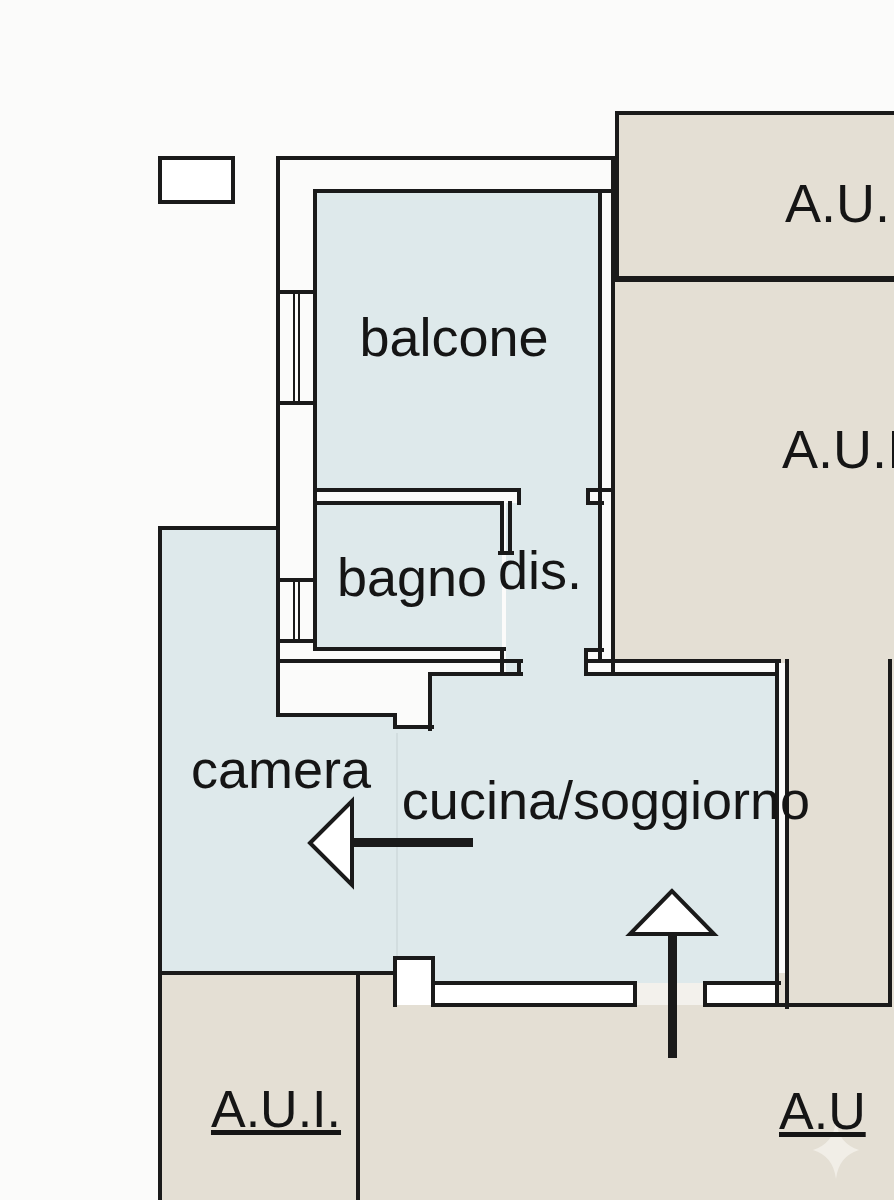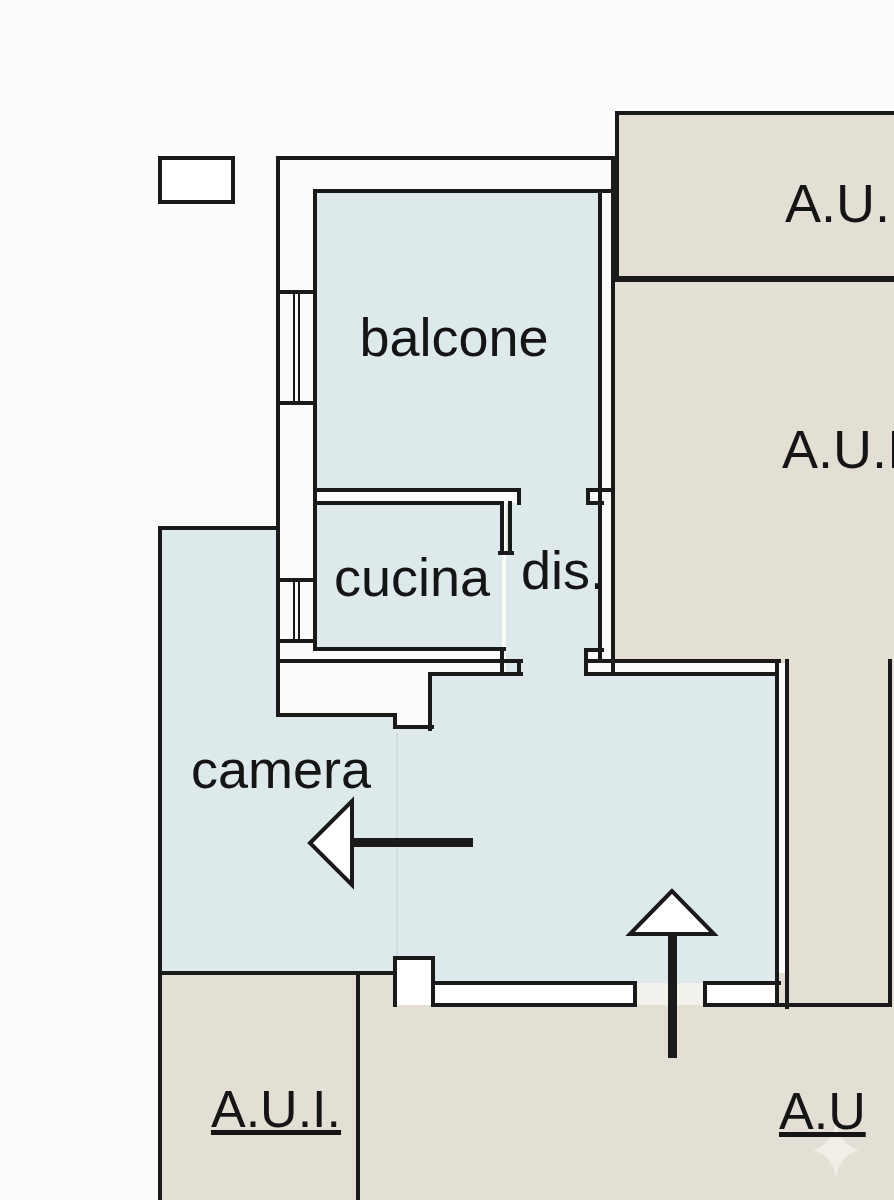--- a/index.html
+++ b/index.html
@@ -140,22 +140,23 @@
 
     <g>
       <rect x="668" y="934" width="9" height="124" style="fill:var(--line)"></rect>
       <polygon points="672,891 630,934 714,934" style="fill:var(--wall-fill)" stroke="#1a1a1a" stroke-width="4"></polygon>
     </g>
 
     <path d="M836,1121 C838,1137 846,1146 859,1150 C846,1154 838,1163 836,1179 C834,1163 826,1154 813,1150 C826,1146 834,1137 836,1121 Z" style="fill:var(--sparkle)"></path>
   </svg>
 
   <div class="label" style="left:454px;top:337px">balcone</div>
-  <div class="label" style="left:412px;top:577px">cucina</div>
-  <div class="label" style="left:563px;top:570px">dis.</div>
+  <div class="label" style="left:412px;top:577px">bagno</div>
+  <div class="label" style="left:540px;top:570px">dis.</div>
   <div class="label" style="left:281px;top:769px">camera</div>
+  <div class="label" style="left:606px;top:800px">cucina/soggiorno</div>
 
   <div class="label edge" style="left:785px;top:203px">A.U.</div>
   <div class="label edge" style="left:782px;top:449px">A.U.I</div>
   <div class="label small" style="left:276px;top:1109px">A.U.I.</div>
   <div class="label edge small" style="left:779px;top:1111px">A.U</div>
 
 </div>
 
 </body></html>

